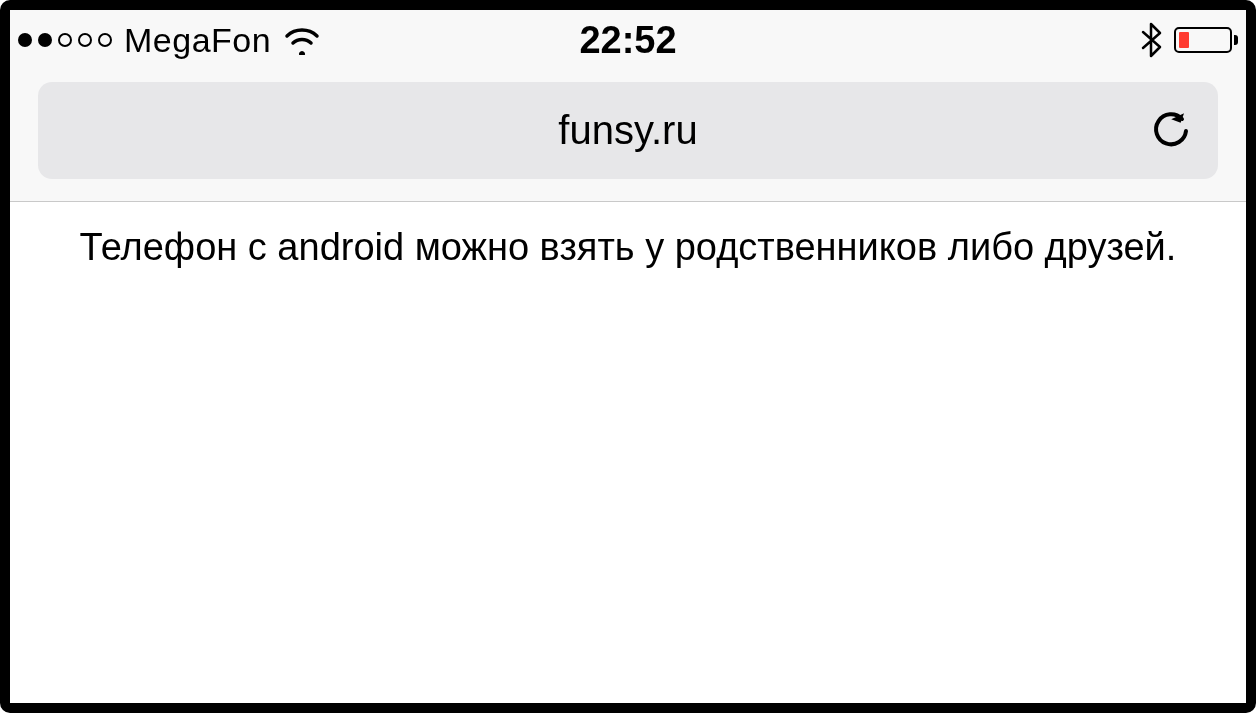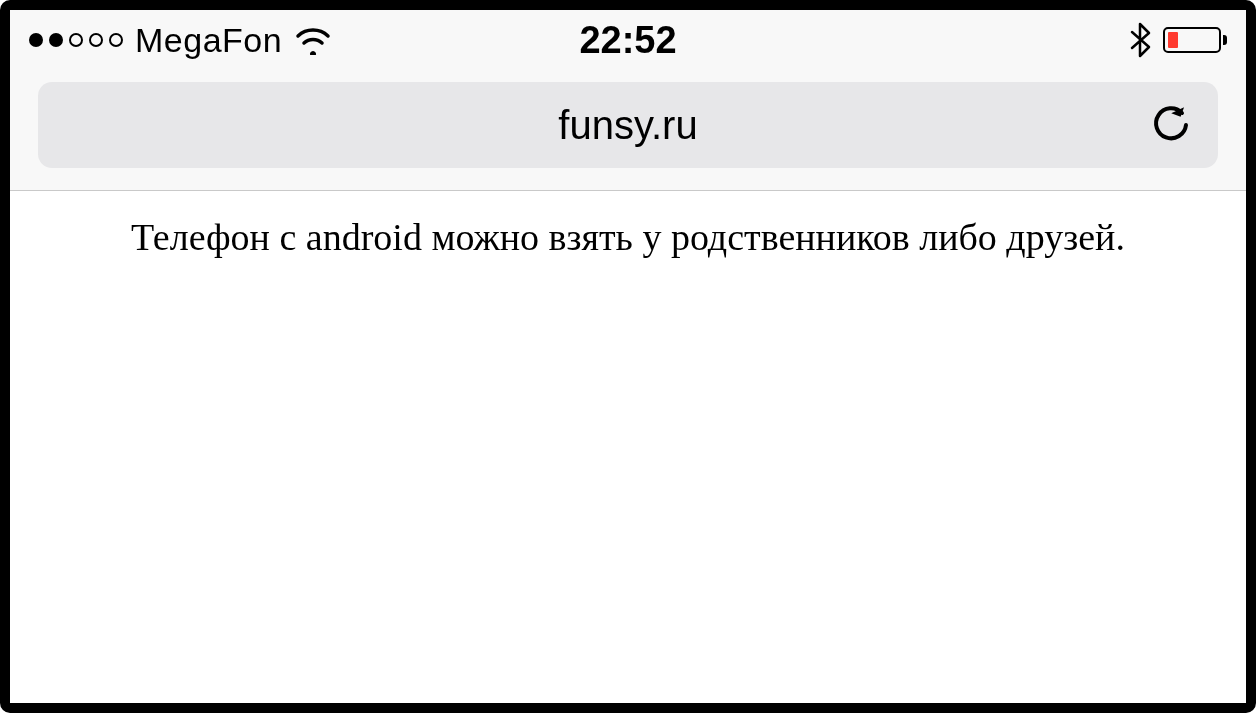--- a/index.html
+++ b/index.html
@@ -23,21 +23,21 @@
     position: relative;
   }
 
   
   .status-bar {
     height: 60px;
     background: #f8f8f8;
     display: flex;
     align-items: center;
     justify-content: space-between;
-    padding: 0 19px;
+    padding: 0 8px;
     font-size: 34px;
     color: #000000;
   }
   .status-left, .status-right {
     display: flex;
     align-items: center;
     gap: 12px;
   }
   .status-center {
     position: absolute;
@@ -95,21 +95,21 @@
 
   
   .browser-bar {
     background: #f8f8f8;
     padding: 12px 28px 22px 28px;
     border-bottom: 1px solid #c9c9c9;
   }
   .address-bar {
     background: #e7e7e9;
     border-radius: 14px;
-    height: 86px;
+    height: 97px;
     display: flex;
     align-items: center;
     position: relative;
     justify-content: center;
   }
   .address-text {
     font-size: 40px;
     color: #000000;
     text-align: center;
   }
@@ -126,21 +126,21 @@
   }
 
   
   .content {
     flex: 1;
     background: #ffffff;
     padding-top: 24px;
     text-align: center;
   }
   .body-text {
-    font-family: Liberation Serif, serif;
+    font-family: Liberation Sans, sans-serif;
     font-size: 38px;
     color: #000000;
   }
 </style>
 </head>
 <body>
 
 <div class="device">
 
   <div class="status-bar">

